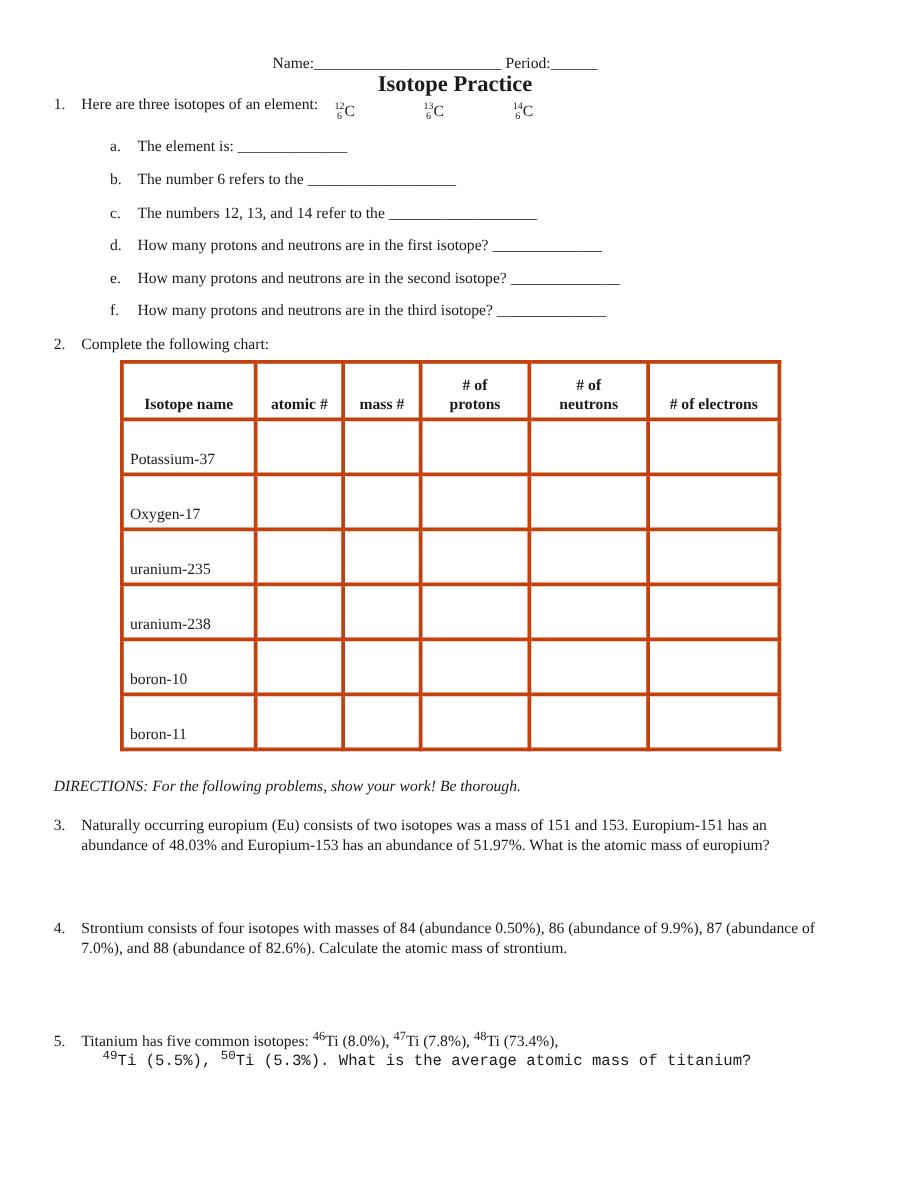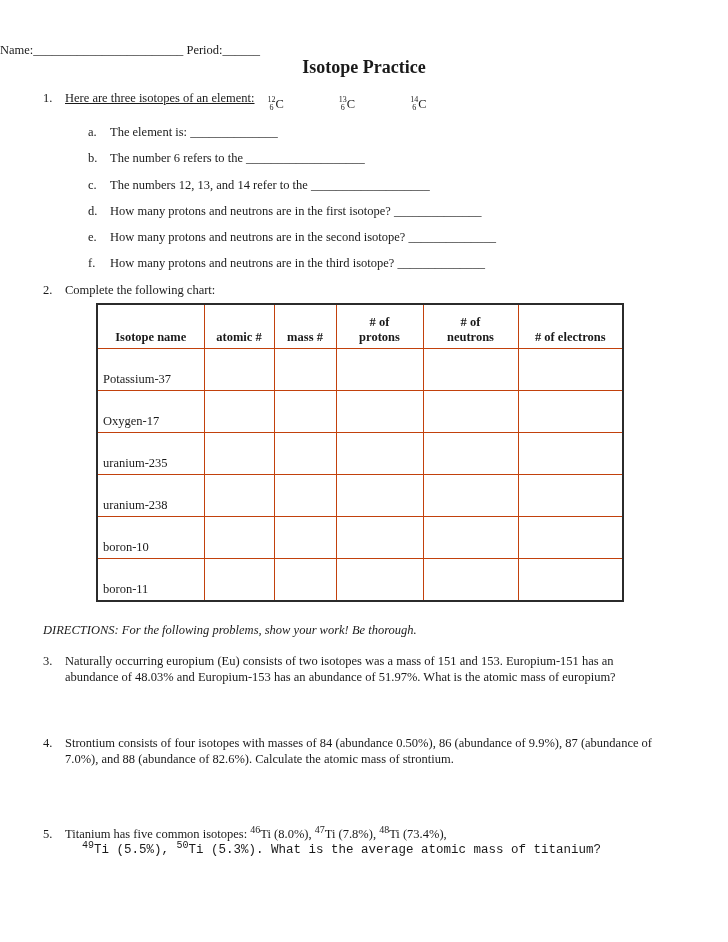--- a/index.html
+++ b/index.html
@@ -15,35 +15,35 @@
     color: #1a1a1a;
     font-family: "Liberation Serif", serif;
     font-size: 12.5px;
     line-height: 14px;
     overflow: hidden;
   }
   
   .header-line {
     padding-top: 43px;
     padding-right: 32px;
-    text-align: left;
+    text-align: center;
     white-space: nowrap;
   }
   .page-title {
     text-align: center;
     font-weight: bold;
     font-size: 18px;
     margin-top: 3px;
   }
   
   .qline {
     margin-left: 43px;
     white-space: nowrap;
   }
-  .q1line { margin-top: 17px; text-decoration: underline; }
+  .q1line { margin-top: 2px; }
   .qnum {
     display: inline-block;
     width: 22px;
   }
   
   .isotope {
     display: inline-flex;
     align-items: center;
     margin-left: 55px;
   }
@@ -70,21 +70,21 @@
   .q2line { margin-top: 3px; }
   
   table.iso-table {
     border-collapse: collapse;
     margin-left: 96px;
     margin-top: 6px;
     border: 2px solid #2b2b2b;
     table-layout: fixed;
   }
   table.iso-table th, table.iso-table td {
-    border: 1px solid #c2410c;
+    border: 3px solid #c2410c;
     font-size: 12.5px;
     vertical-align: bottom;
   }
   table.iso-table th {
     height: 38px;
     font-weight: bold;
     text-align: center;
     white-space: pre-line;
     padding: 2px 2px 3px 2px;
     line-height: 15px;

